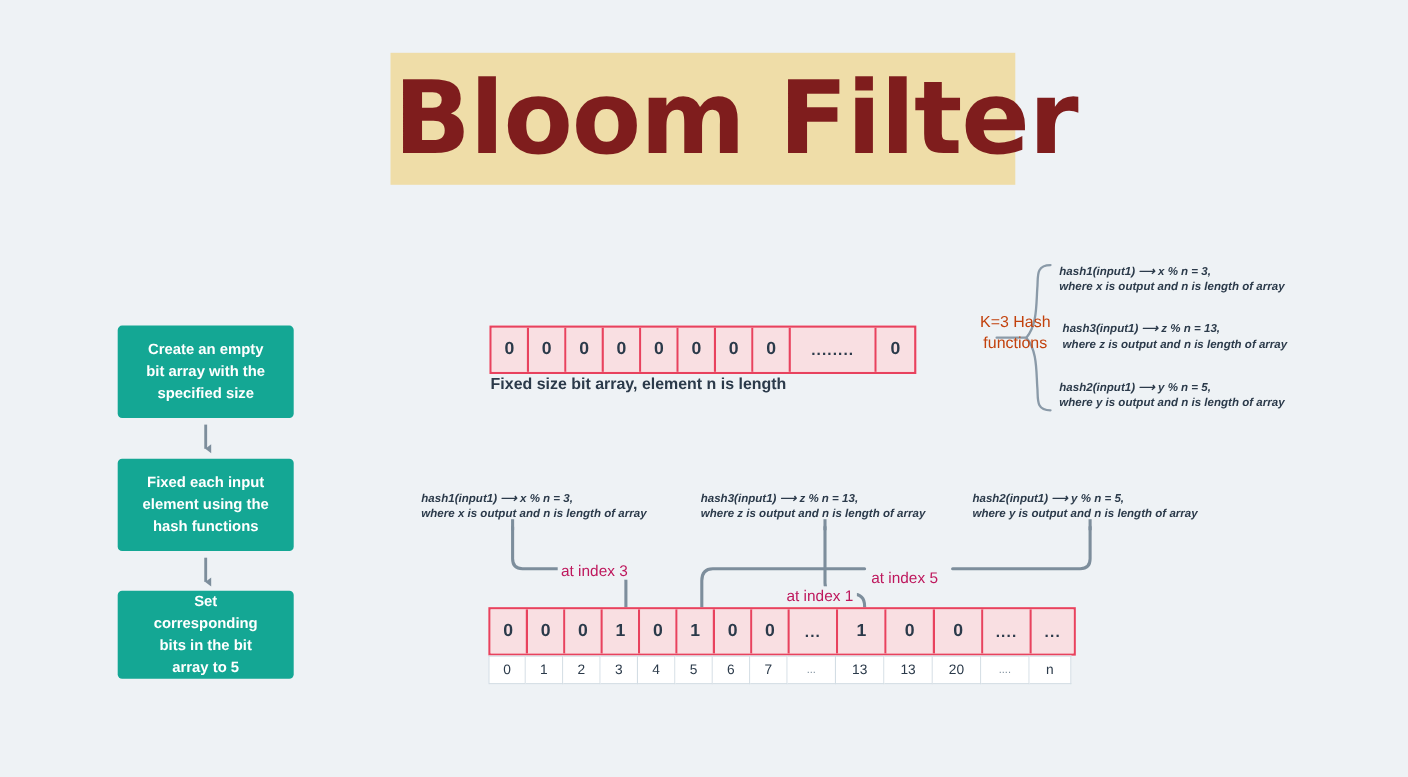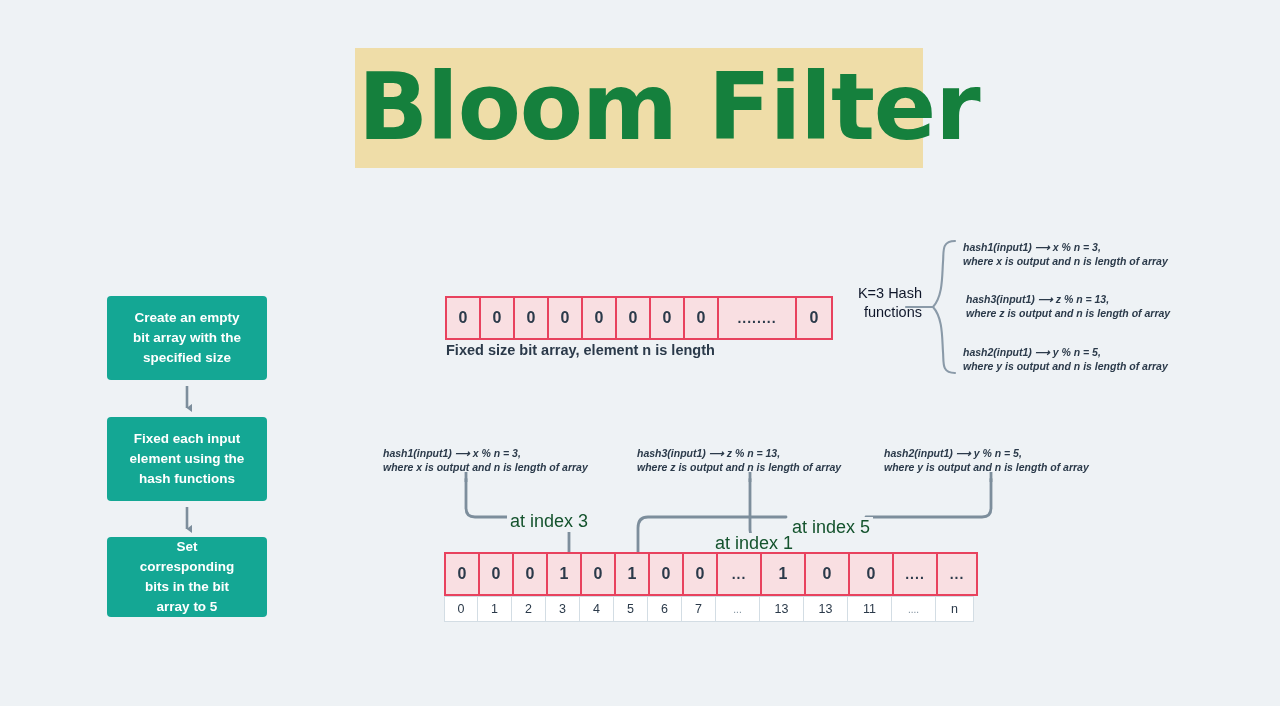--- a/index.html
+++ b/index.html
@@ -34,21 +34,21 @@
   #title-text {
     position: absolute;
     left: 358px;
     top: 52px;
     width: 600px;
     height: 112px;
     line-height: 112px;
     font-size: 92px;
     font-weight: 700;
     letter-spacing: -1px;
-    color: #15803d;
+    color: #7f1d1d;
     white-space: nowrap;
     font-family: "DejaVu Sans", sans-serif;
   }
 
   
   .flow-box {
     position: absolute;
     left: 107px;
     width: 160px;
     background: #14a794;
@@ -123,27 +123,27 @@
     white-space: nowrap;
   }
 
   
   #array-bottom { left: 444px; top: 552px; height: 44px; }
   #array-bottom-index { left: 444px; top: 596px; height: 26px; }
 
   
   #k-hash-label {
     position: absolute;
-    left: 836px;
+    left: 880px;
     top: 284px;
     width: 86px;
-    text-align: right;
+    text-align: center;
     font-size: 14.5px;
     line-height: 19px;
-    color: #0f172a;
+    color: #c2410c;
     font-weight: 400;
   }
 
   
   .hash-block {
     position: absolute;
     font-size: 10.5px;
     font-weight: 700;
     font-style: italic;
     line-height: 14px;
@@ -156,22 +156,22 @@
   #hash-top-1 { left: 966px; top: 292px; }
   #hash-top-2 { left: 963px; top: 345px; }
 
   #hash-bot-0 { left: 383px; top: 446px; }
   #hash-bot-1 { left: 637px; top: 446px; }
   #hash-bot-2 { left: 884px; top: 446px; }
 
   
   .index-label {
     position: absolute;
-    font-size: 18px;
-    color: #14532d;
+    font-size: 14px;
+    color: #be185d;
     background: #eef2f5;
     padding: 0 3px;
     white-space: nowrap;
   }
   #index-label-3  { left: 507px; top: 511px; }
   #index-label-5  { left: 789px; top: 517px; }
   #index-label-13 { left: 712px; top: 533px; }
 
   svg { overflow: visible; }
 </style>
@@ -307,16 +307,16 @@
     <div class="idx-cell" style="width: 34px;">1</div>
     <div class="idx-cell" style="width: 34px;">2</div>
     <div class="idx-cell" style="width: 34px;">3</div>
     <div class="idx-cell" style="width: 34px;">4</div>
     <div class="idx-cell" style="width: 34px;">5</div>
     <div class="idx-cell" style="width: 34px;">6</div>
     <div class="idx-cell" style="width: 34px;">7</div>
     <div class="idx-cell dots" style="width: 44px;">...</div>
     <div class="idx-cell" style="width: 44px;">13</div>
     <div class="idx-cell" style="width: 44px;">13</div>
-    <div class="idx-cell" style="width: 44px;">11</div>
+    <div class="idx-cell" style="width: 44px;">20</div>
     <div class="idx-cell dots" style="width: 44px;">....</div>
     <div class="idx-cell" style="width: 38px;">n</div>
   </div>
 
 </body></html>

